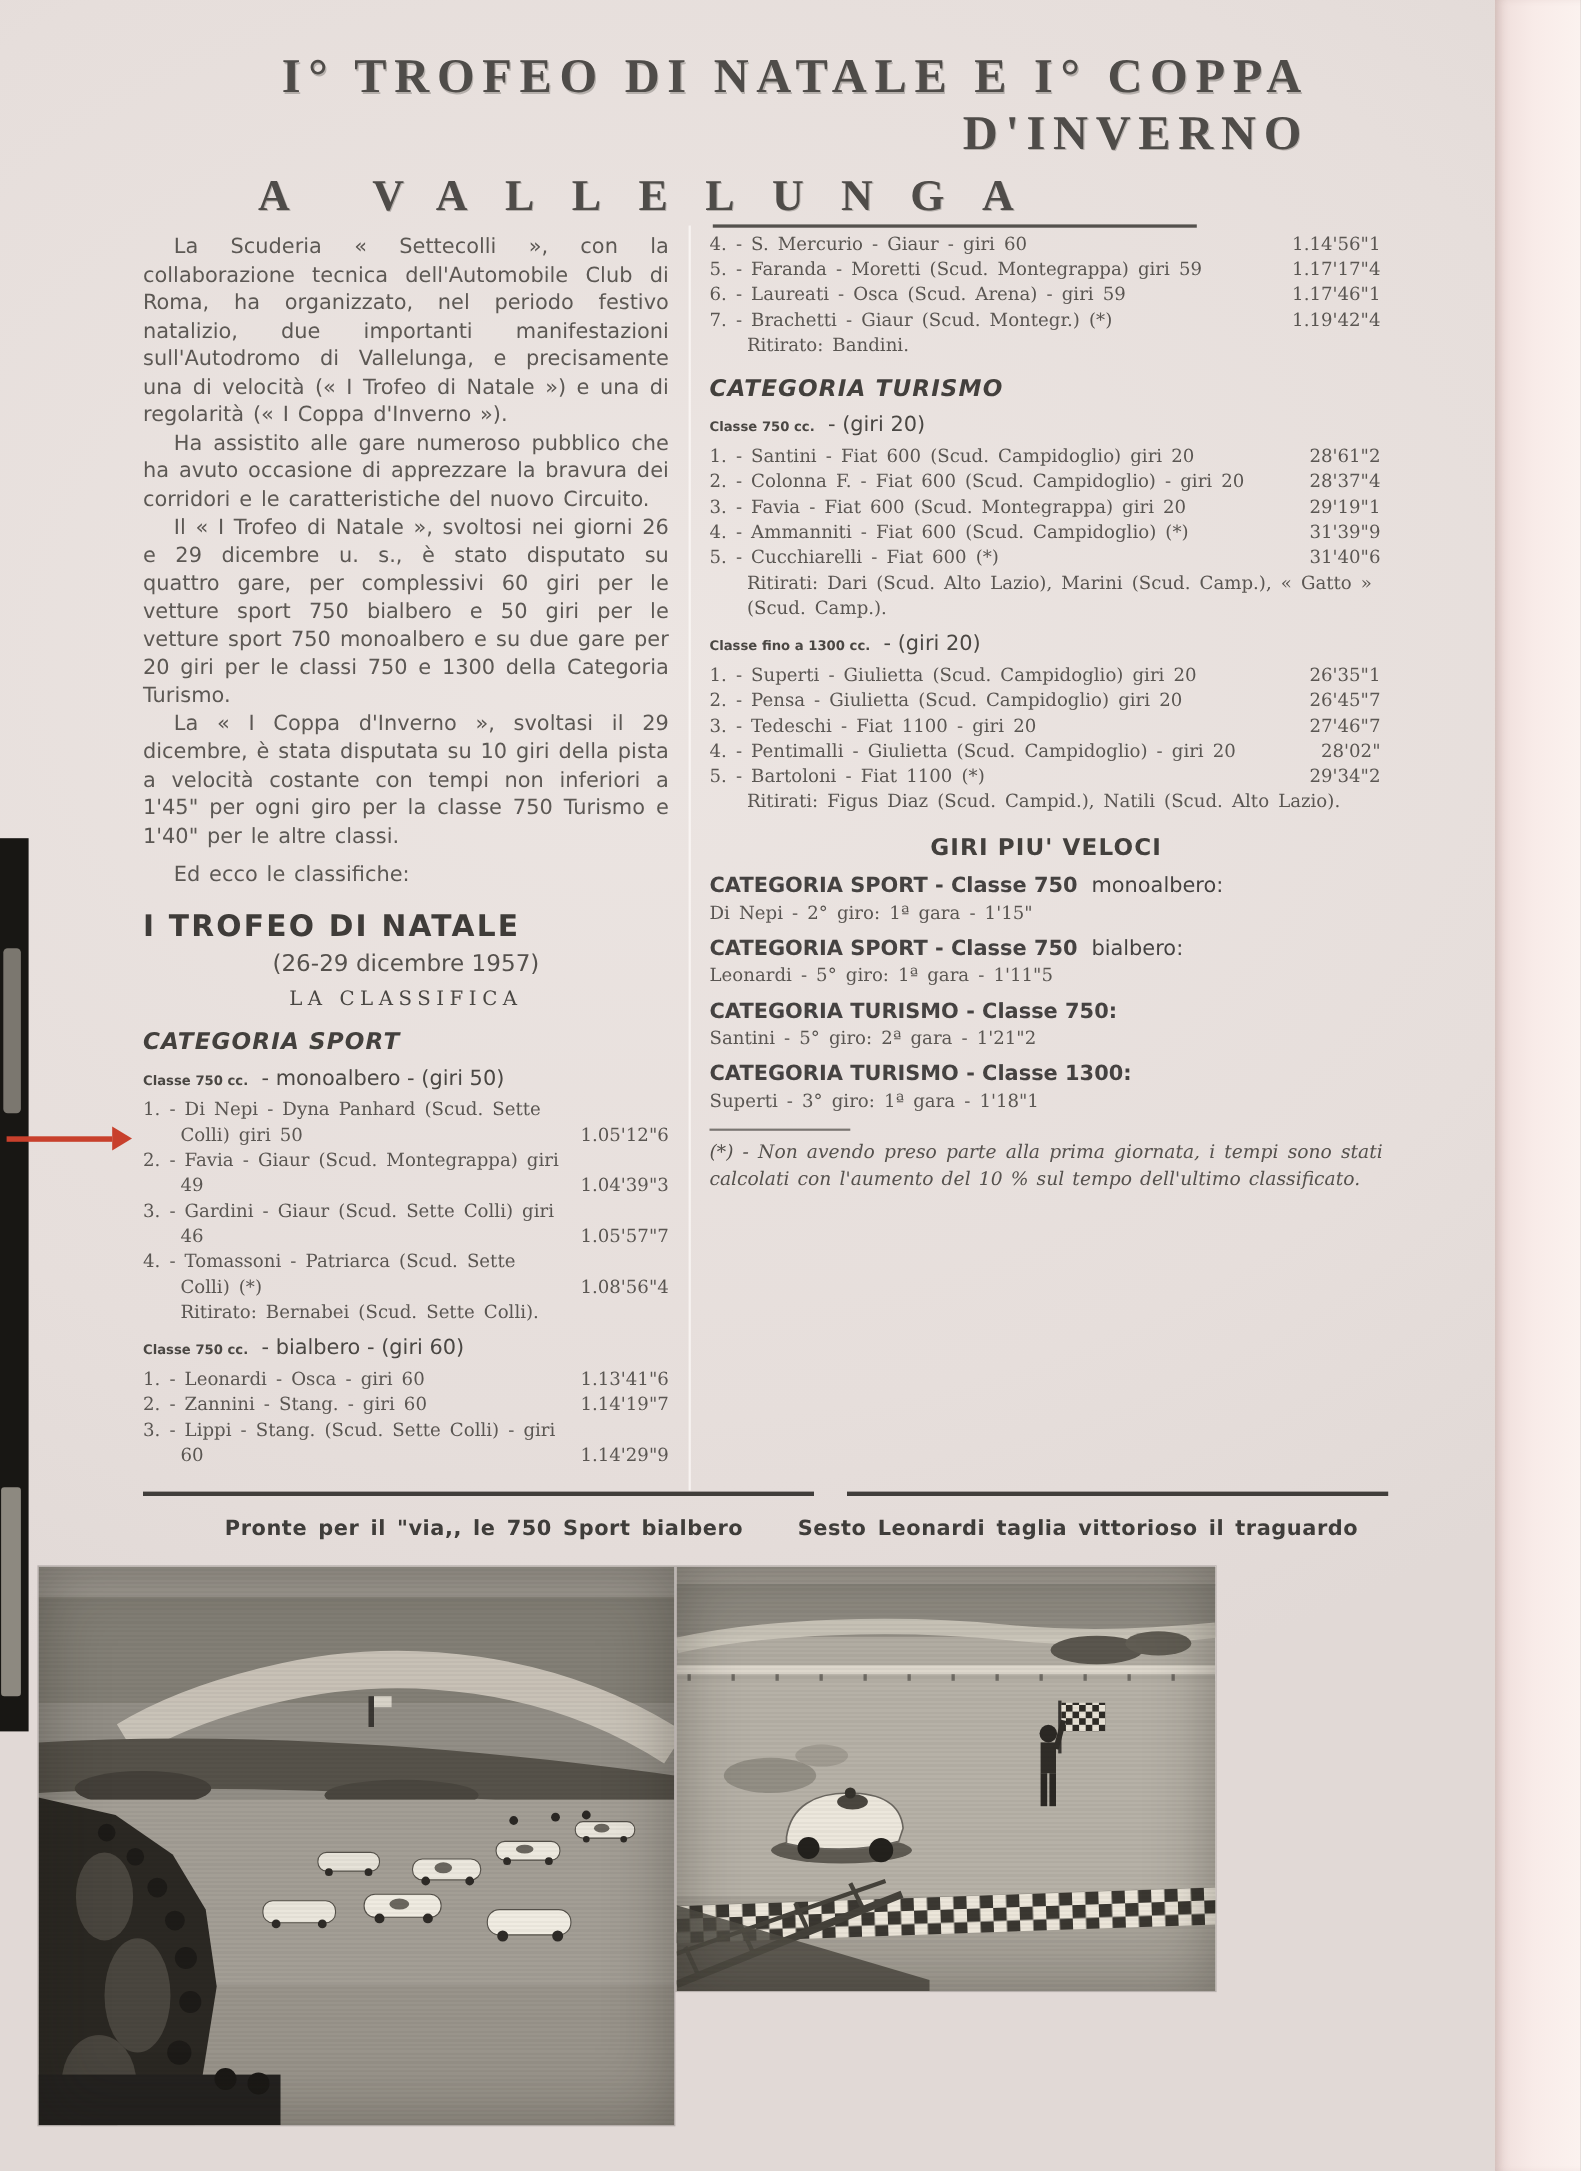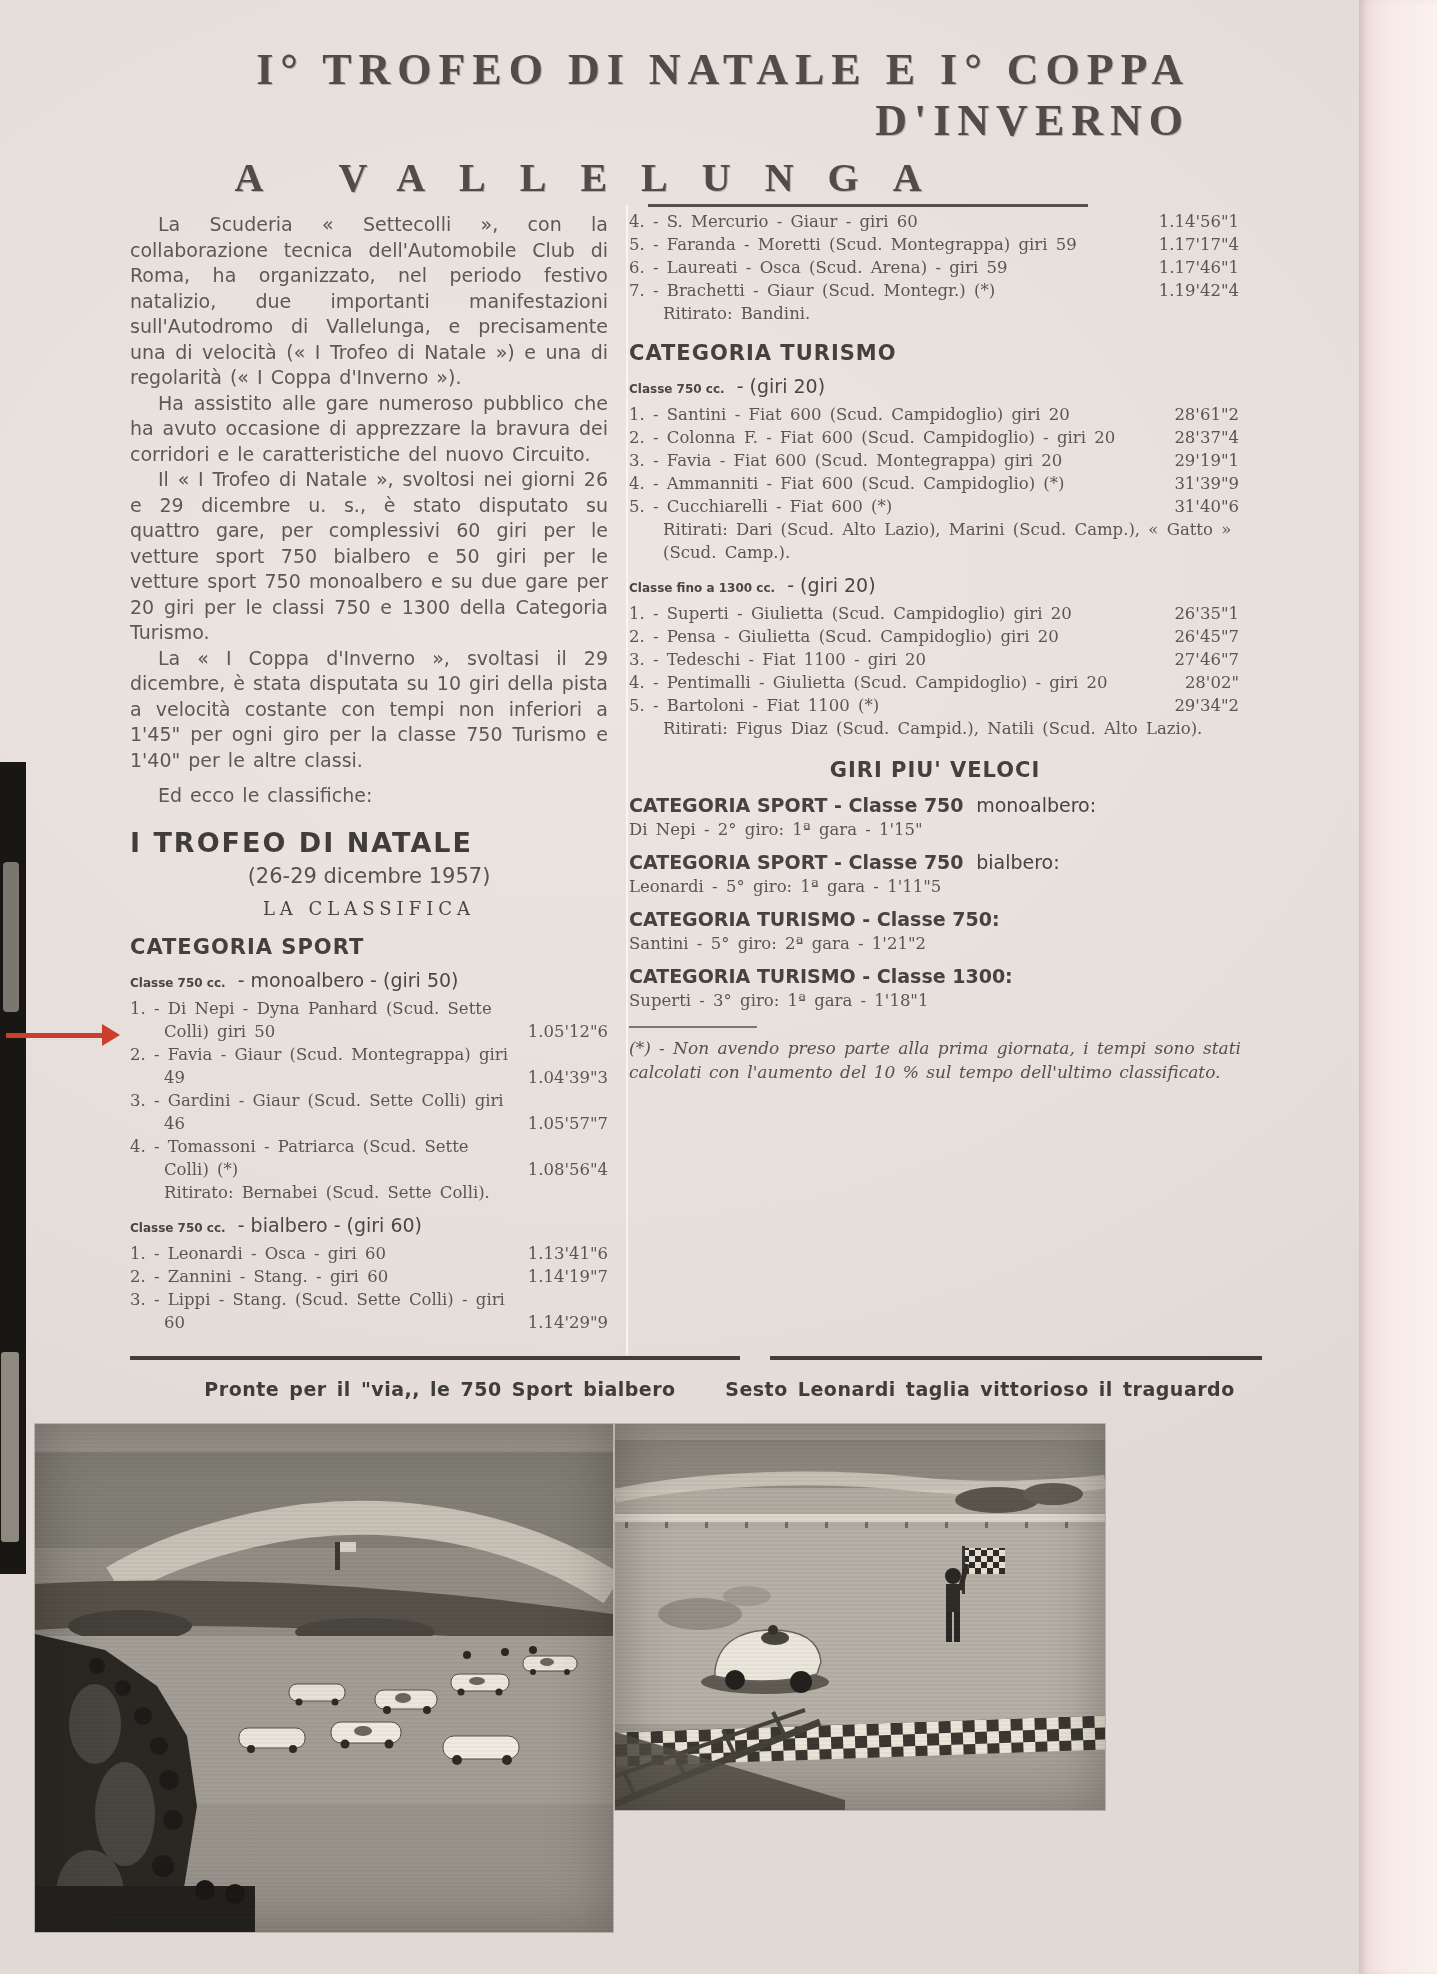--- a/index.html
+++ b/index.html
@@ -20,30 +20,30 @@
   .title-2{font-family:"Liberation Serif", serif;font-weight:bold;font-size:40px;letter-spacing:34px;
     margin-top:8px;text-shadow:1px 1px 0 rgba(90,85,80,.35);}
   
   .rule{position:absolute;background:#413e3b;}
   .rule-top-right{left:648px;top:204px;width:440px;height:3px;background:#54514d;}
   .rule-photo-left{left:130px;top:1356px;width:610px;height:4px;}
   .rule-photo-right{left:770px;top:1356px;width:492px;height:4px;}
   .gutter{position:absolute;left:626px;top:205px;width:2px;height:1150px;background:rgba(252,250,248,.75);}
   
   .col-left{position:absolute;left:130px;top:212px;width:478px;}
-  .col-right{position:absolute;left:629px;top:210px;width:612px;}
+  .col-right{position:absolute;left:645px;top:210px;width:612px;}
   .intro p{margin:0;text-align:justify;font-size:19px;line-height:25.5px;word-spacing:2px;
     text-indent:28px;color:#5c5854;}
   .lead-out{margin-top:10px !important;}
   .trofeo-head{margin-top:18px;text-align:left;font-weight:bold;
     font-size:27px;letter-spacing:2px;color:#3f3c39;}
   .trofeo-dates{text-align:center;font-size:21px;margin-top:6px;color:#55514d;}
   .trofeo-sub{text-align:center;font-family:"DejaVu Serif", serif;font-size:18px;
     letter-spacing:5px;margin-top:10px;color:#4a4743;}
-  .cat-head{font-weight:bold;font-size:21px;letter-spacing:1px;margin-top:16px;color:#43403d;}
+  .cat-head{font-weight:bold;font-size:21px;letter-spacing:1px;margin-top:16px;color:#43403d;font-style:italic;}
   .class-head{margin-top:10px;margin-bottom:6px;font-size:19px;color:#4a4743;}
   .class-head .cname{font-weight:bold;font-size:12px;}
   .class-head .csuf{font-weight:normal;margin-left:6px;}
   .entry{display:flex;align-items:flex-end;font-family:"DejaVu Serif", serif;
     font-size:16.5px;line-height:23px;word-spacing:3px;color:#5a5652;}
   .entry .etext{flex:1;padding-left:34px;text-indent:-34px;}
   .col-right .entry .etext{max-width:480px;}
   .entry .etime{width:92px;text-align:right;white-space:nowrap;padding-left:4px;}
   .rnote{font-family:"DejaVu Serif", serif;font-size:16.5px;line-height:23px;
     word-spacing:3px;padding-left:34px;color:#5a5652;}

